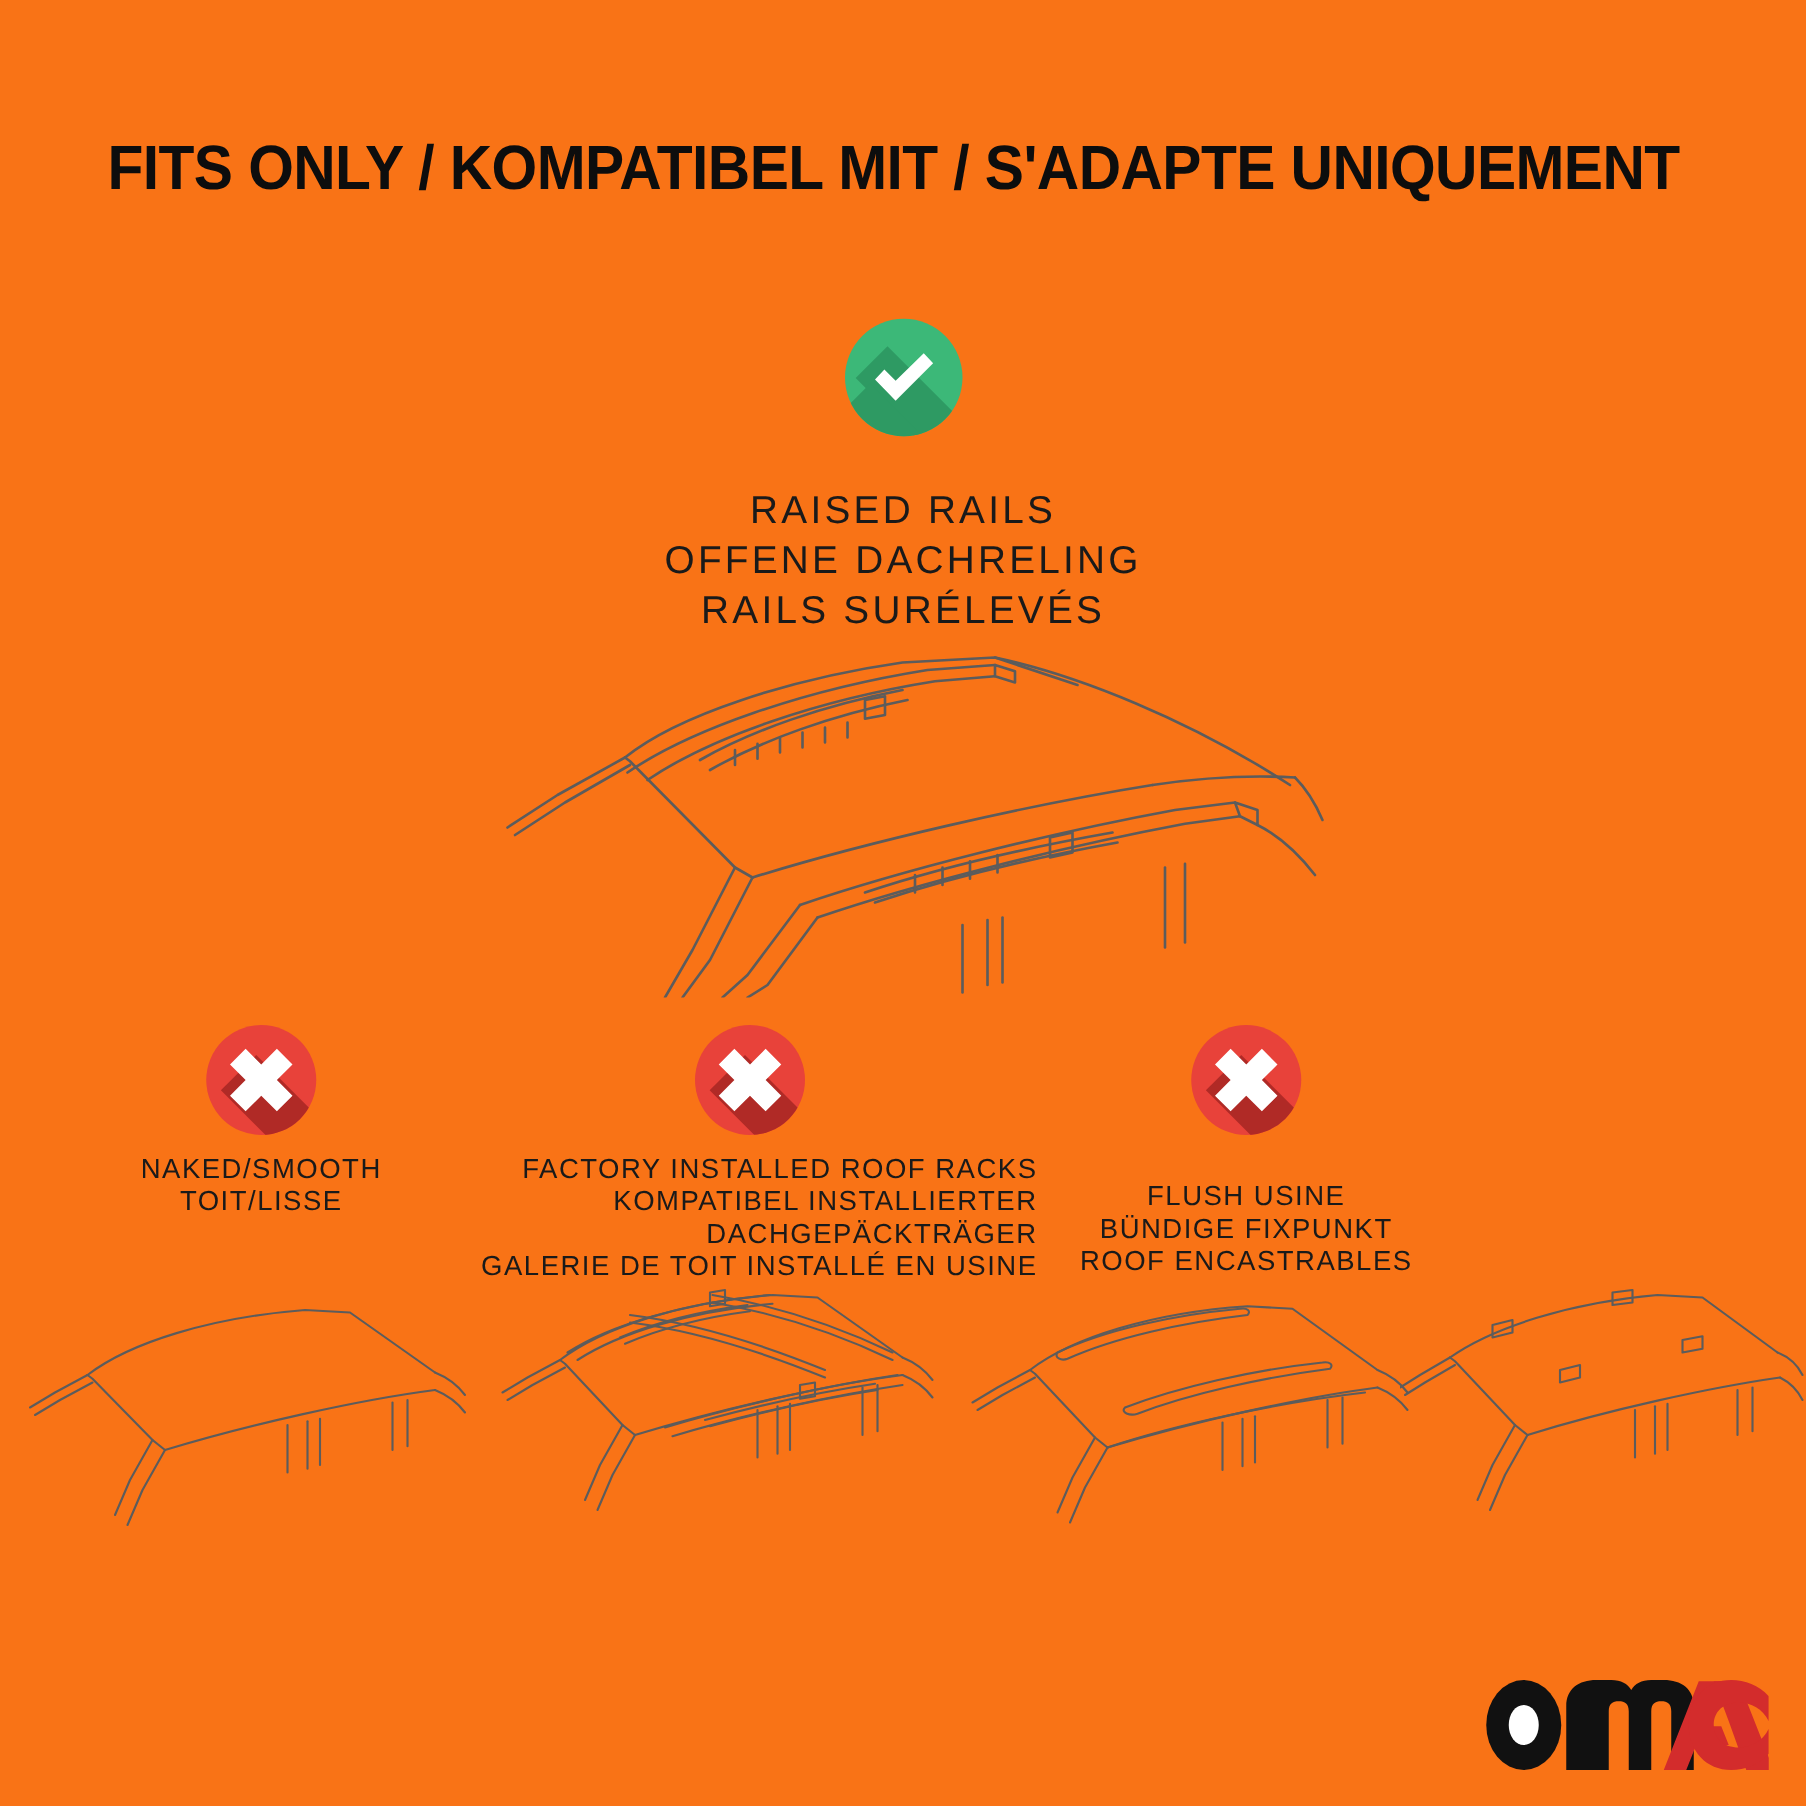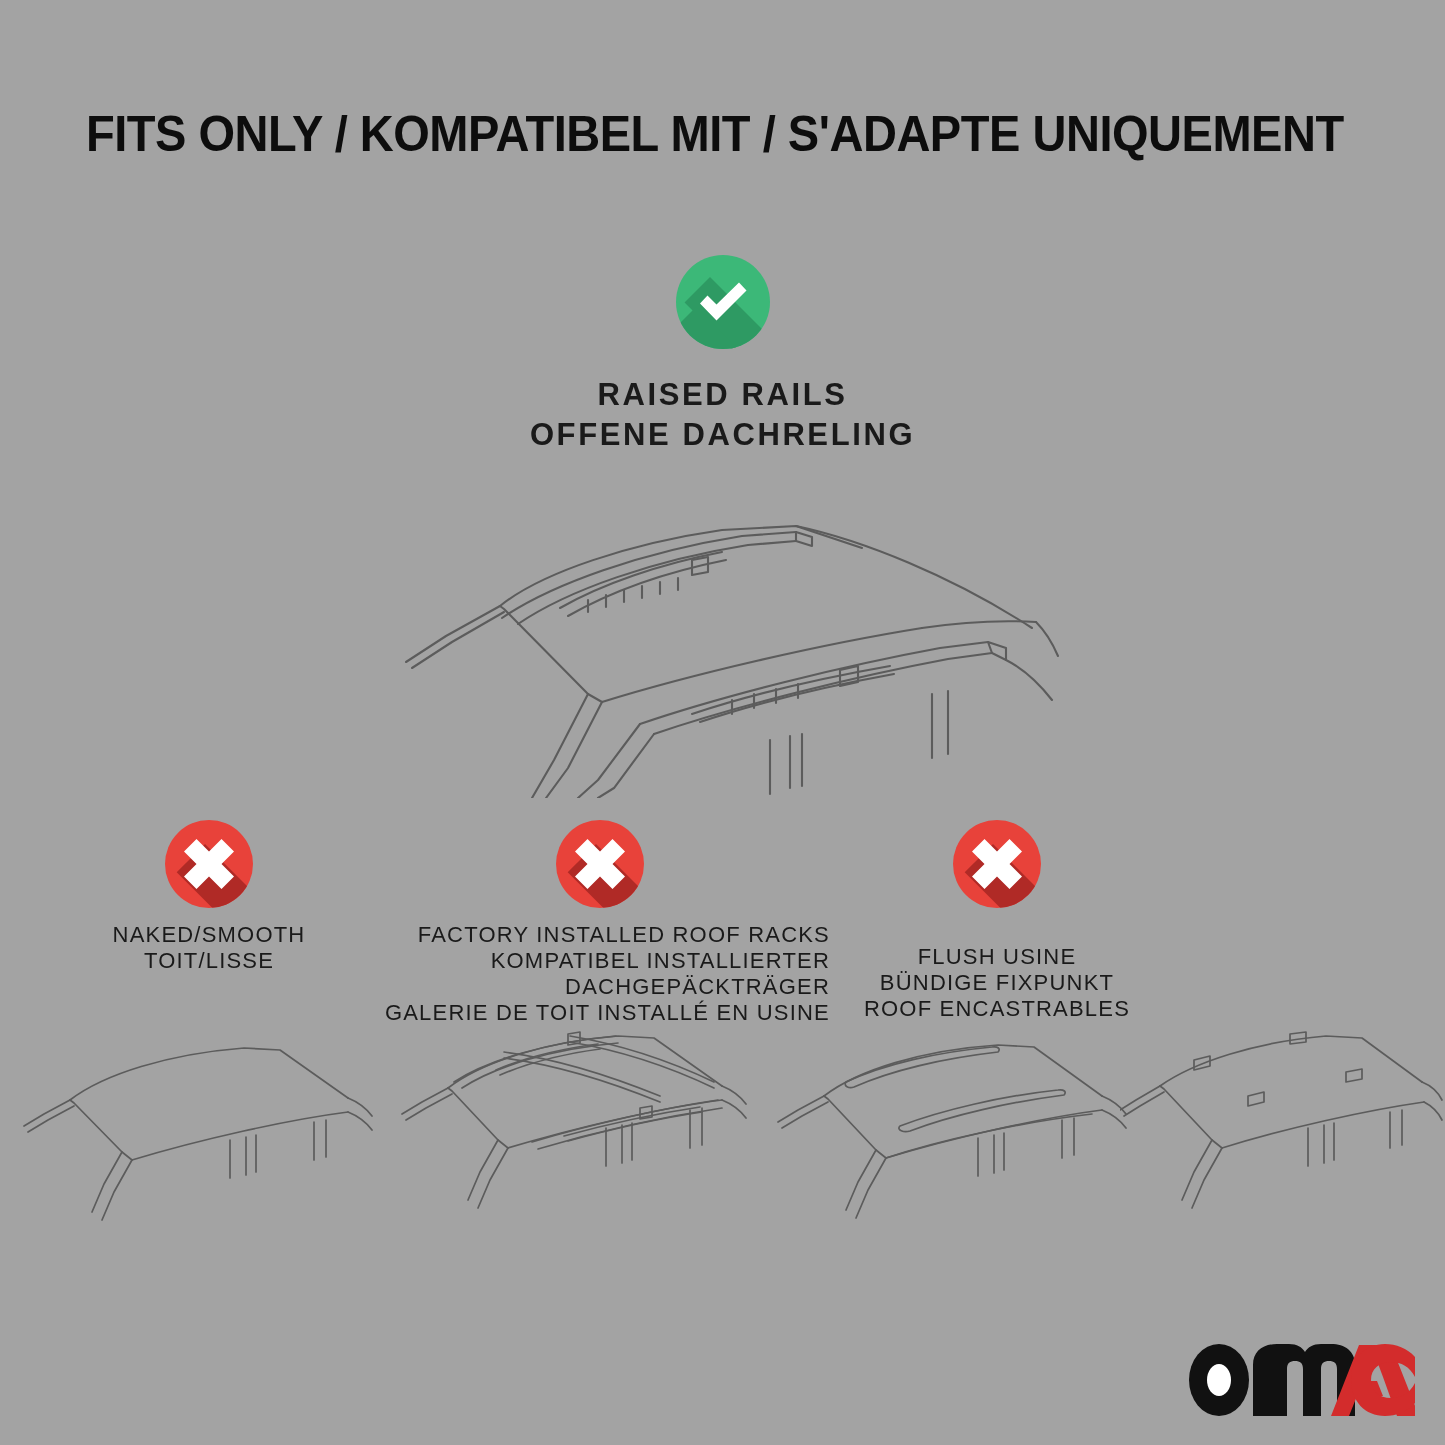--- a/index.html
+++ b/index.html
@@ -8,21 +8,21 @@
     background: #ffffff;
   }
   body {
     font-family: "Liberation Sans", sans-serif;
     -webkit-font-smoothing: antialiased;
   }
   #canvas {
     position: relative;
     width: 1445px;
     height: 1445px;
-    background: #a3a3a3;
+    background: #f97316;
     overflow: hidden;
   }
 
   
   .title {
     position: absolute;
     left: 86px;
     top: 105px;
     width: 1290px;
     font-family: "Liberation Sans Narrow", "Liberation Sans", sans-serif;
@@ -78,26 +78,26 @@
   }
   .glyph {
     position: absolute;
     left: 0;
     top: 0;
     width: 100%;
     height: 100%;
   }
 
   .good-label {
-    margin-top: 26px;
+    margin-top: 39px;
     font-size: 31px;
     line-height: 40px;
     letter-spacing: 2.6px;
     color: #1a1a1a;
-    font-weight: 700;
+    font-weight: 400;
   }
 
   
   .hero-art {
     position: absolute;
     left: 392px;
     top: 488px;
     width: 680px;
     height: 310px;
   }
@@ -168,20 +168,21 @@
       <div class="shadow"></div>
       <div class="shadow2"></div>
       <svg class="glyph" viewBox="0 0 94 94" xmlns="http://www.w3.org/2000/svg">
         <path d="M24 48.5 L31.5 40.5 L40.5 49.5 L63 27.5 L70.5 35.5 L40.5 65.5 Z" fill="#ffffff"></path>
       </svg>
     </div>
 
     <div class="good-label">
       <div>RAISED RAILS</div>
       <div>OFFENE DACHRELING</div>
+      <div>RAILS SURÉLEVÉS</div>
     </div>
   </div>
 
   <svg class="hero-art" viewBox="0 0 680 310" xmlns="http://www.w3.org/2000/svg">
     <g fill="none" stroke="#5c5c5c" stroke-width="2.1" stroke-linejoin="round" stroke-linecap="round">
 
       <path d="M108 118 C150 84 240 55 330 42 L404 38 L470 60"></path>
       <path d="M108 118 L112 121 L196 206 L210 214"></path>
       <path d="M210 214 C300 186 430 156 530 140"></path>
       <path d="M404 38 C470 52 560 88 640 140"></path>

